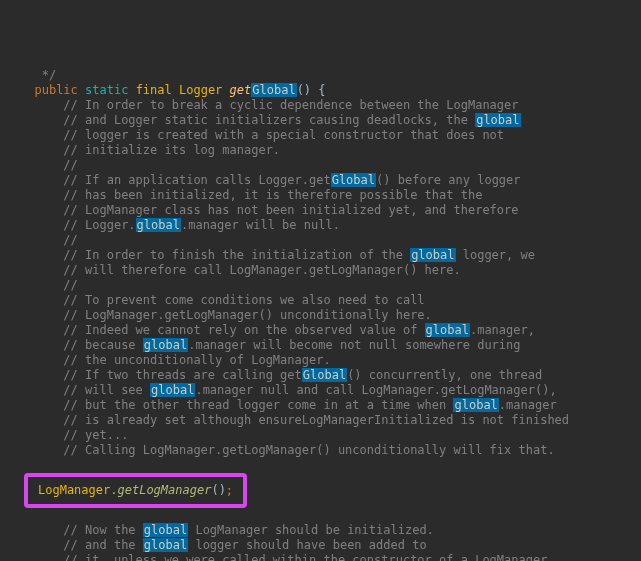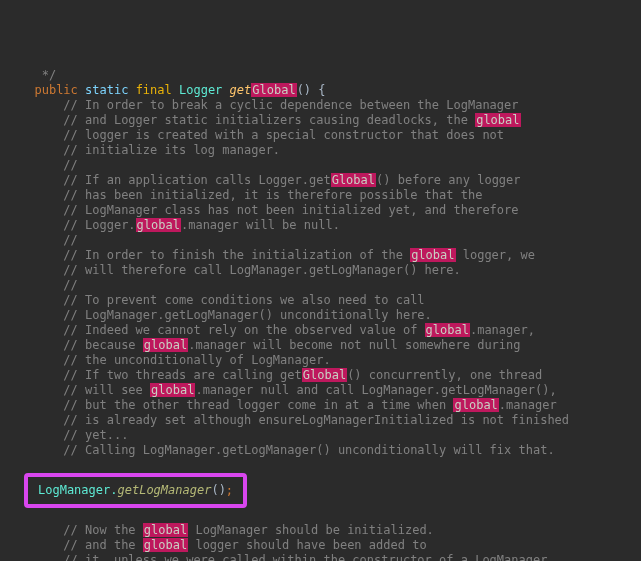--- a/index.html
+++ b/index.html
@@ -8,30 +8,30 @@
       color: #808080;
       font-family: 'Consolas', 'Monaco', monospace;
       font-size: 12px;
       line-height: 1.25;
       padding: 8px 0 8px 20px;
       white-space: pre;
       width: 641px;
       position: relative;
     }
     .kw-public { color: #cc7832; text-align: center; }
-    .kw-static { color: #7dd3fc; text-align: right; }
+    .kw-static { color: #14b8a6; text-align: right; }
     .kw-final { color: #eab308; }
-    .type { color: #5eead4; }
+    .type { color: #eab308; }
     .method { color: #ffc66d; font-style: italic; }
     .method-call { color: #b5b977; font-style: italic; }
     .paren { color: #a9b7c6; }
     .brace { color: #a9b7c6; }
     .semi { color: #cc7832; }
     .comment { color: #808080; }
-    .hl { background: #be185d; color: #c9d0c3; padding: 0 1px; }
+    .hl { background: #0369a1; color: #c9d0c3; padding: 0 1px; }
     .red-box {
       border: 4px solid #d946ef;
       border-radius: 4px;
       padding: 6px 10px;
       display: inline-block;
       margin-left: 4px;
     }
   </style>
 </head>
 <body>

